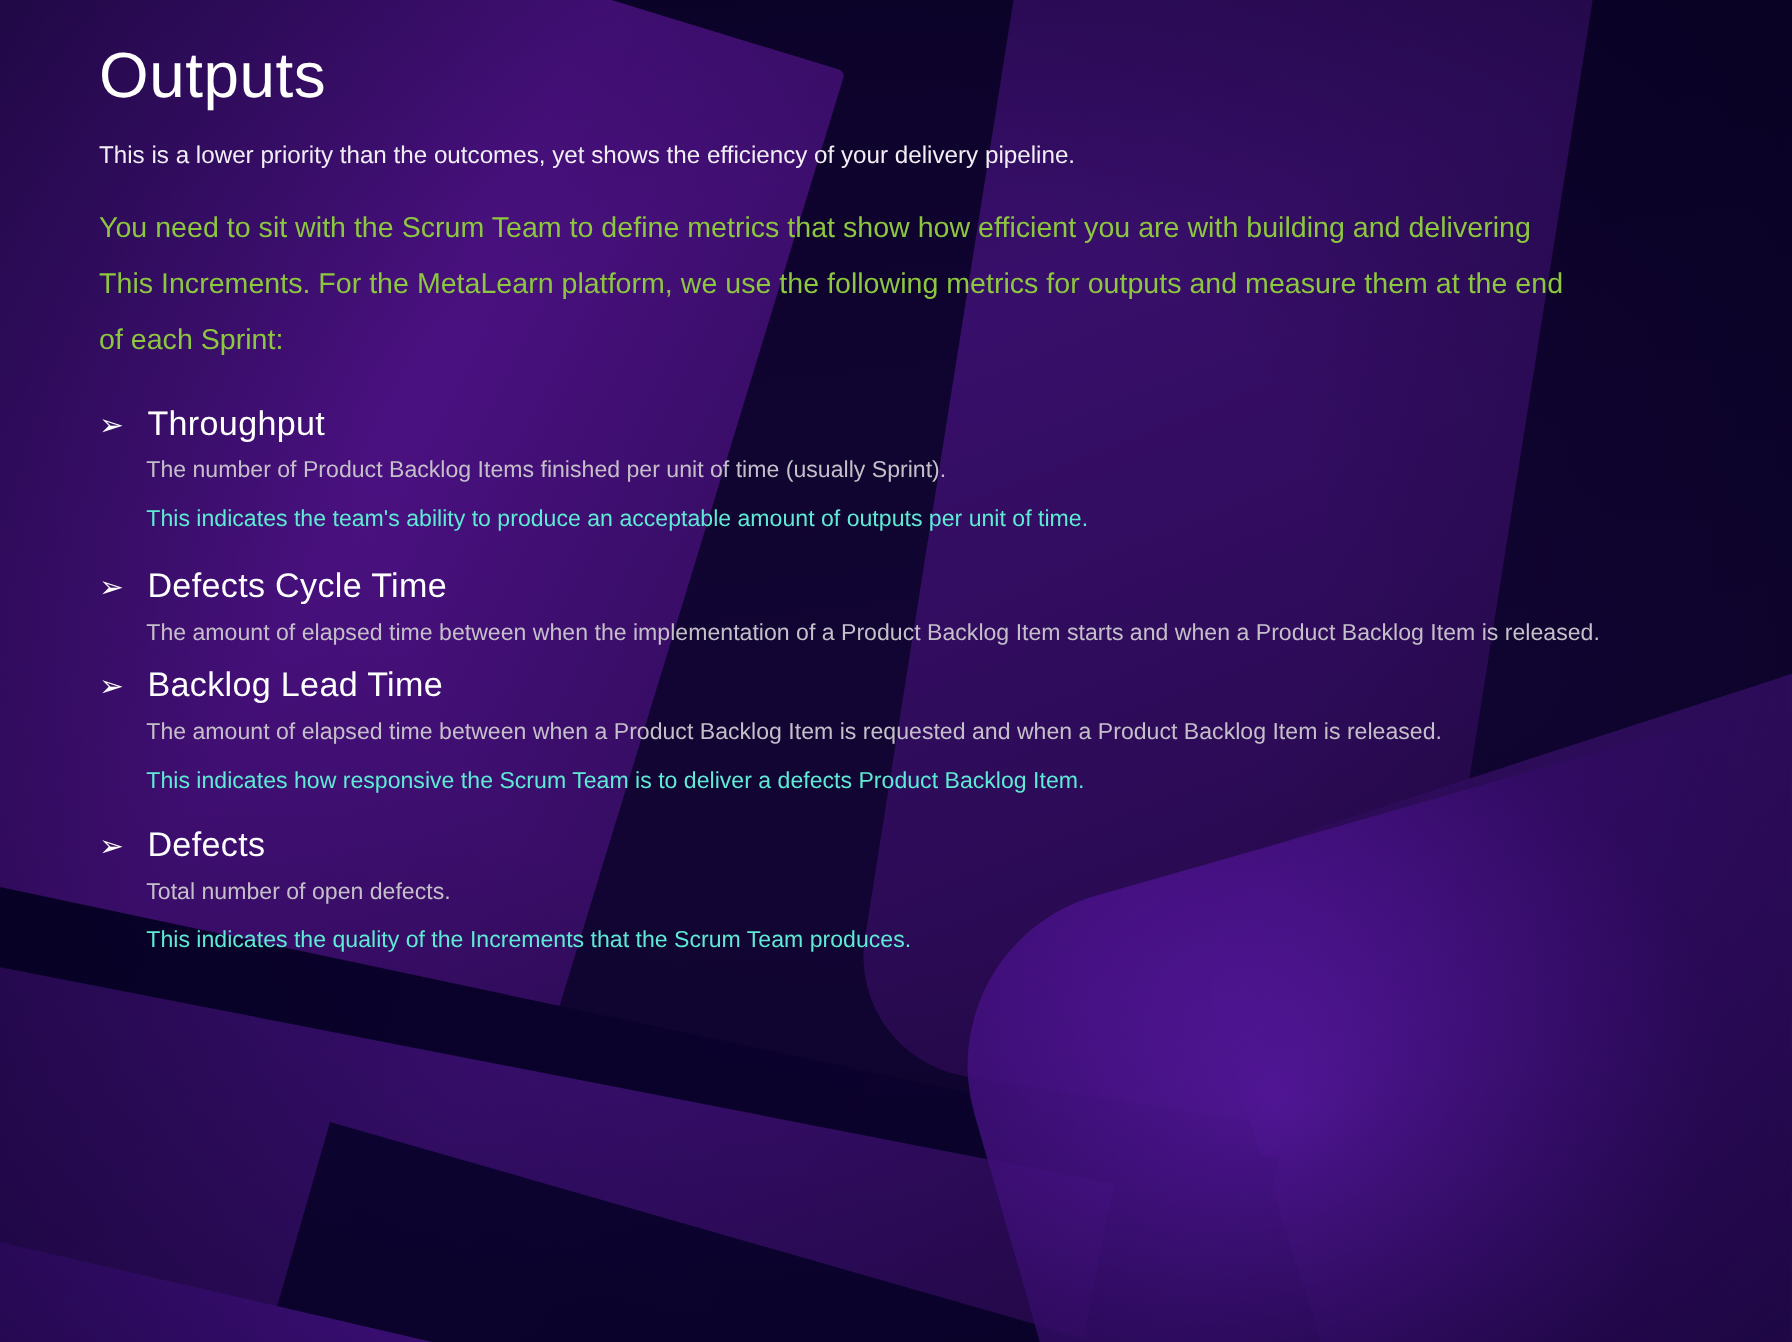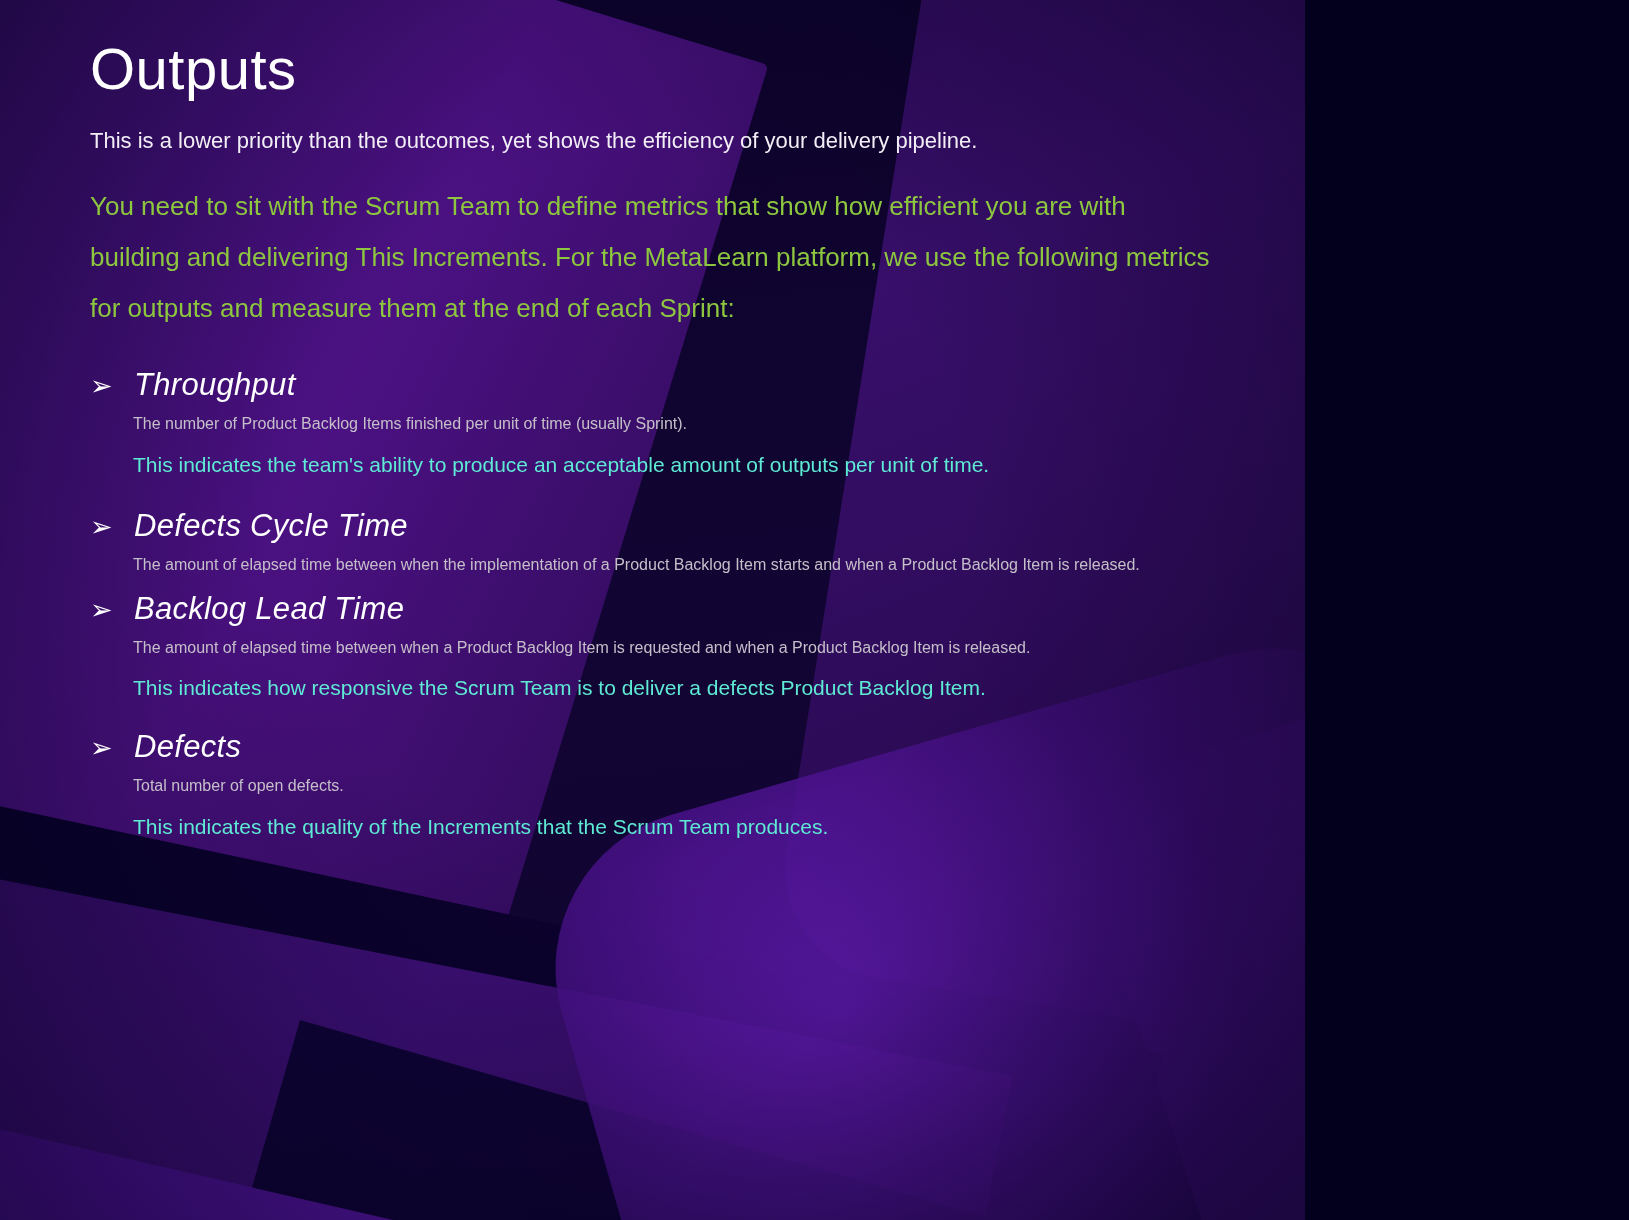--- a/index.html
+++ b/index.html
@@ -4,21 +4,21 @@
 <style>
   * { margin:0; padding:0; box-sizing:border-box; }
   html, body {
     width:1629px; height:1220px;
     background:#03001e;
     font-family:"Liberation Sans", sans-serif;
     overflow:hidden;
   }
   #slide {
     position:relative;
-    width:1305px; height:1220px;
+    width:1629px; height:1220px;
     overflow:hidden;
     background:#05011f;
   }
   
   .bg-layer { position:absolute; inset:0; pointer-events:none; }
 
   .band-main {
     position:absolute;
     left:-360px; top:-280px;
     width:1180px; height:2000px;
@@ -142,25 +142,24 @@
     line-height:1;
     width:22px;
     flex:0 0 22px;
     font-family:"DejaVu Sans", sans-serif;
   }
   .metric-name {
     font-size:31px;
     font-weight:400;
     color:#ffffff;
     letter-spacing:.3px;
-    font-style:italic;
   }
   .metric-desc {
     margin-left:43px;
-    font-size:16px;
+    font-size:21px;
     font-weight:300;
     color:#c5bfc9;
     line-height:1.42;
     max-width:1340px;
     margin-bottom:14px;
   }
   .metric-note {
     margin-left:43px;
     font-size:21px;
     font-weight:300;

